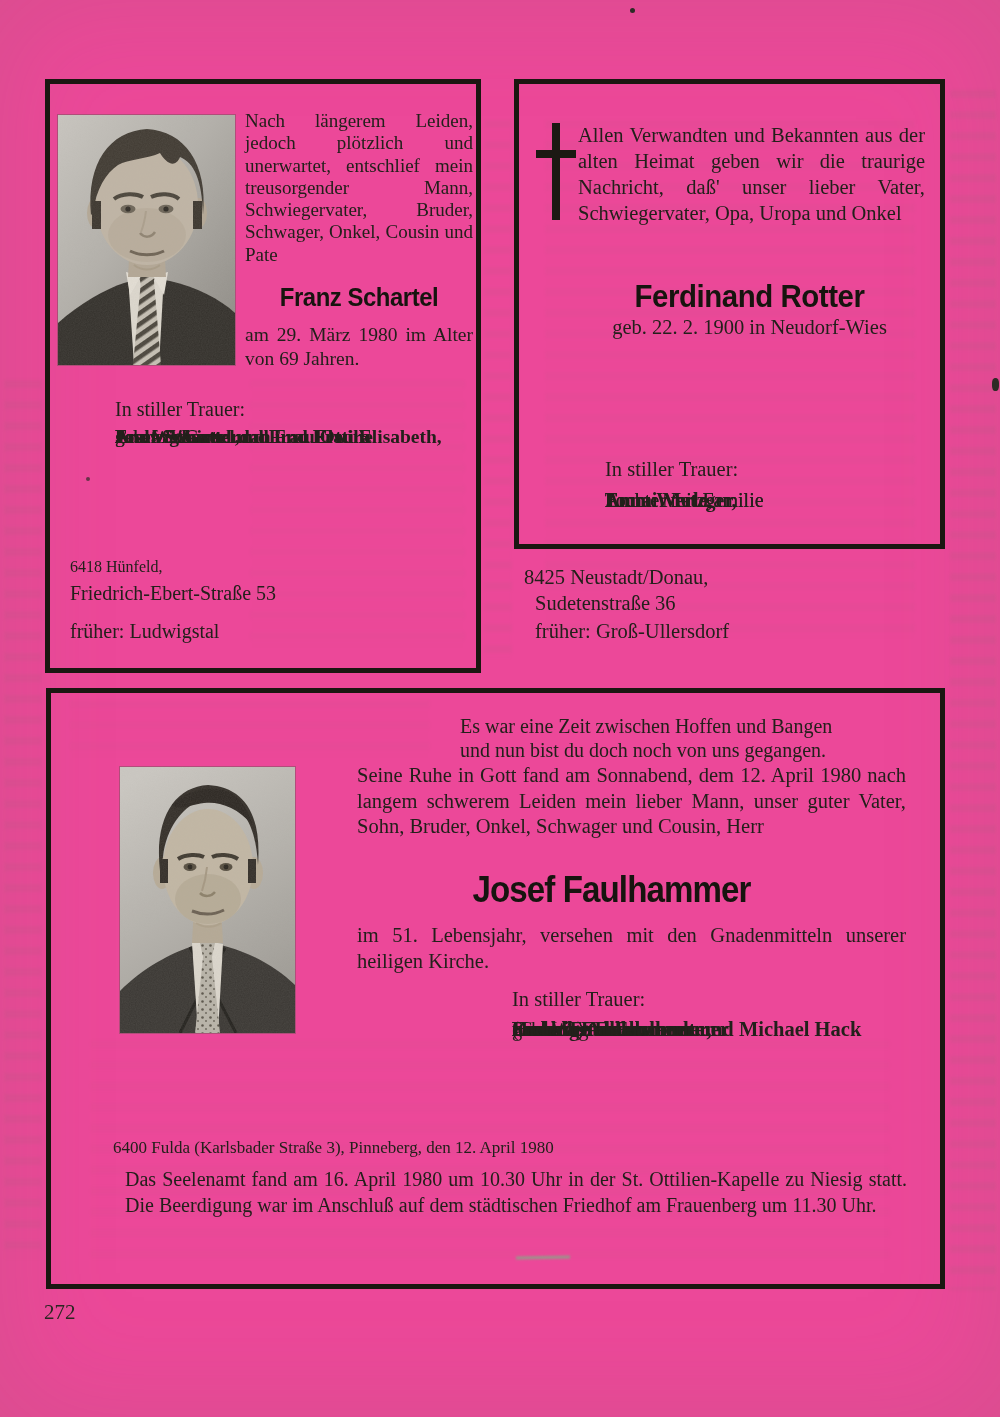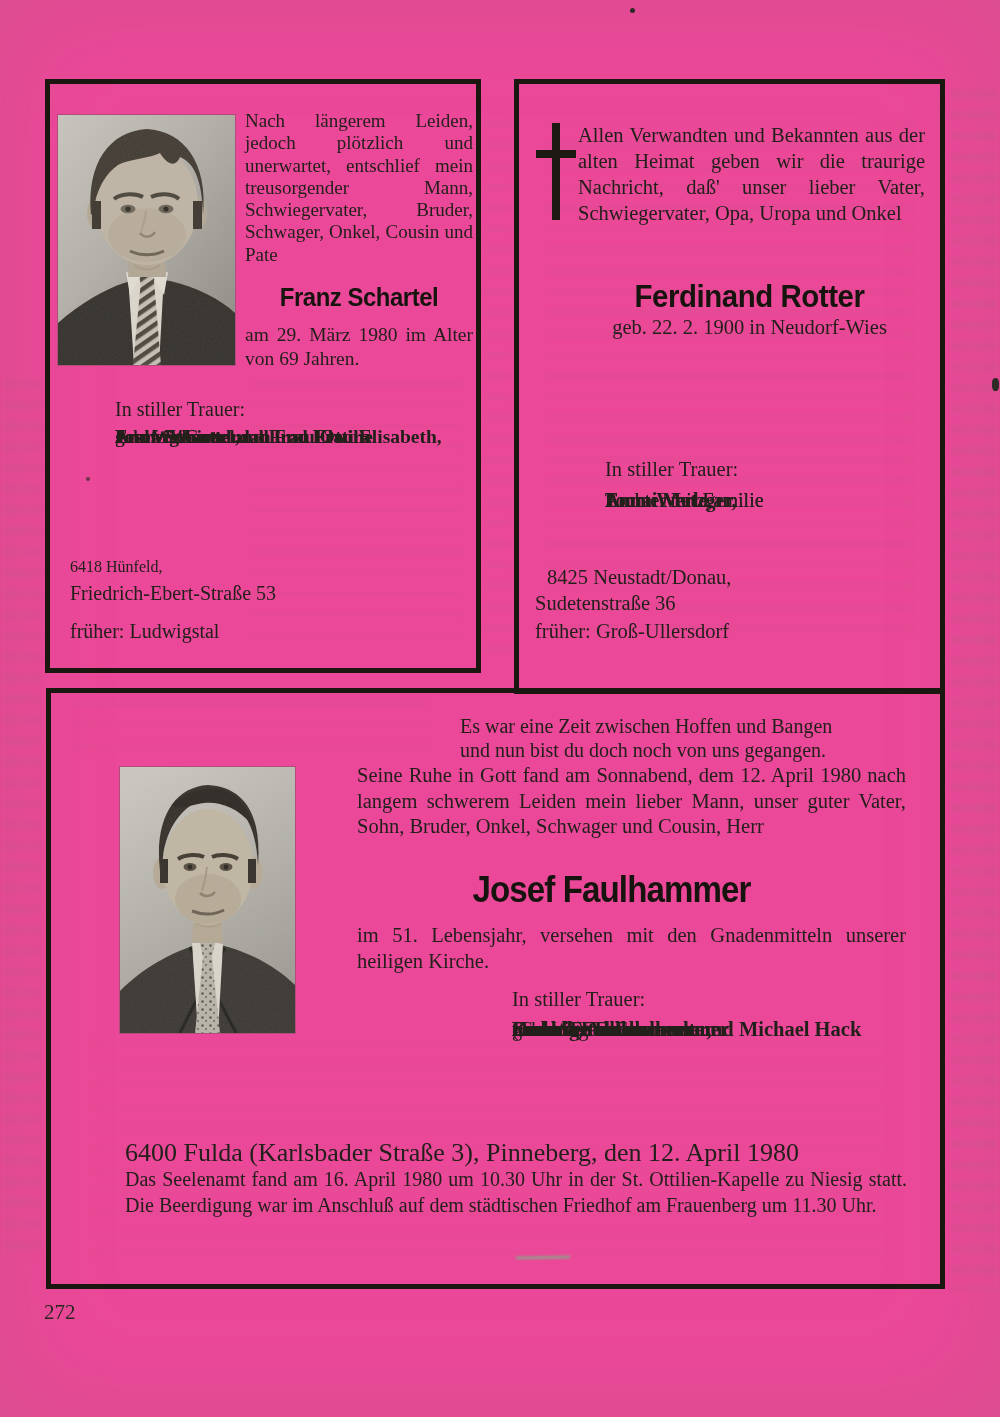--- a/index.html
+++ b/index.html
@@ -18,21 +18,21 @@
       rgba(118,110,98,0.16) 0px, rgba(118,110,98,0.16) 8px,
       rgba(118,110,98,0.02) 8px, rgba(118,110,98,0.02) 21px);
     filter: blur(1.6px);
   }
   .speck { position:absolute; background:#2e2b26; border-radius:50%; }
   .smudge { position:absolute; background:#9a958a; filter:blur(1px); transform:rotate(-1deg); }
 
   
   .notice { position:absolute; border:5px solid #1a1711; box-sizing:border-box; }
   .notice-a { left:45px;  top:79px;  width:436px; height:594px; }
-  .notice-b { left:514px; top:79px;  width:431px; height:615px; }
+  .notice-b { left:514px; top:79px;  width:431px; height:470px; }
   .notice-c { left:46px;  top:688px; width:899px; height:601px; }
   .notice * { position:absolute; margin:0; }
 
   p, h2, .mline { color:#23201b; }
   .just { text-align:justify; hyphens:auto; -webkit-hyphens:auto; }
 
   .headline {
     font-family:"Liberation Sans", sans-serif; font-weight:bold;
     color:#17140f; text-align:center; letter-spacing:-0.5px;
     transform:scaleX(0.92); transform-origin:50% 50%;
@@ -58,35 +58,35 @@
   .cross span { position:absolute; background:#1c1913; display:block; }
   .cross .v { left:16px; top:0; width:8px; height:97px; }
   .cross .h { left:0; top:27px; width:40px; height:8px; }
   .intro-b { left:59px; top:38px; width:347px; font-size:20.5px; line-height:26px; }
   .name-b  { left:20px; top:194px; width:421px; font-size:32px; }
   .birth-b { left:20px; top:232px; width:421px; font-size:20.5px; text-align:center; }
   .death-b { left:16px; top:292px; width:391px; font-size:20.5px; line-height:26px; }
   .trauer-b{ left:86px; top:374px; font-size:20.5px; }
   .mourners-b { left:86px; top:404px; width:330px; }
   .mourners-b .mline { position:static; display:block; font-size:20px; line-height:25px; }
-  .addr-b1 { left:28px; top:482px; font-size:20.5px; }
+  .addr-b1 { left:5px; top:482px; font-size:20.5px; }
   .addr-b2 { left:16px; top:508px; font-size:20.5px; }
   .former-b{ left:16px; top:536px; font-size:20.5px; }
 
   
   .epigraph { left:409px; top:22px; width:480px; font-size:20px; line-height:23.5px; }
   .epigraph p { position:static; }
   .photo-c { left:69px; top:74px; width:175px; height:266px; outline:1px solid rgba(90,85,75,.4); }
   .intro-c { left:306px; top:70px; width:549px; font-size:20.5px; line-height:25.5px; }
   .name-c  { left:286px; top:176px; width:549px; font-size:36px; letter-spacing:-1px; }
   .death-c { left:306px; top:230px; width:549px; font-size:20.5px; line-height:25.5px; }
   .trauer-c{ left:461px; top:295px; font-size:20.5px; }
   .mourners-c { left:461px; top:325px; width:430px; }
   .mourners-c .mline { position:static; display:block; font-size:20.5px; line-height:23.2px; }
-  .dateline-c { left:74px; top:445px; font-size:26px; }
+  .dateline-c { left:62px; top:445px; font-size:17px; }
   .service-c  { left:74px; top:474px; width:782px; font-size:20px; line-height:25.5px; }
 
   .page-number { position:absolute; left:44px; top:1300px; font-size:21px; color:#2a2722; }
 </style>
 </head>
 <body>
 
 <div class="page">
 
   <div class="ghost" style="left:950px;top:90px;width:46px;height:1200px;opacity:.55"></div>

